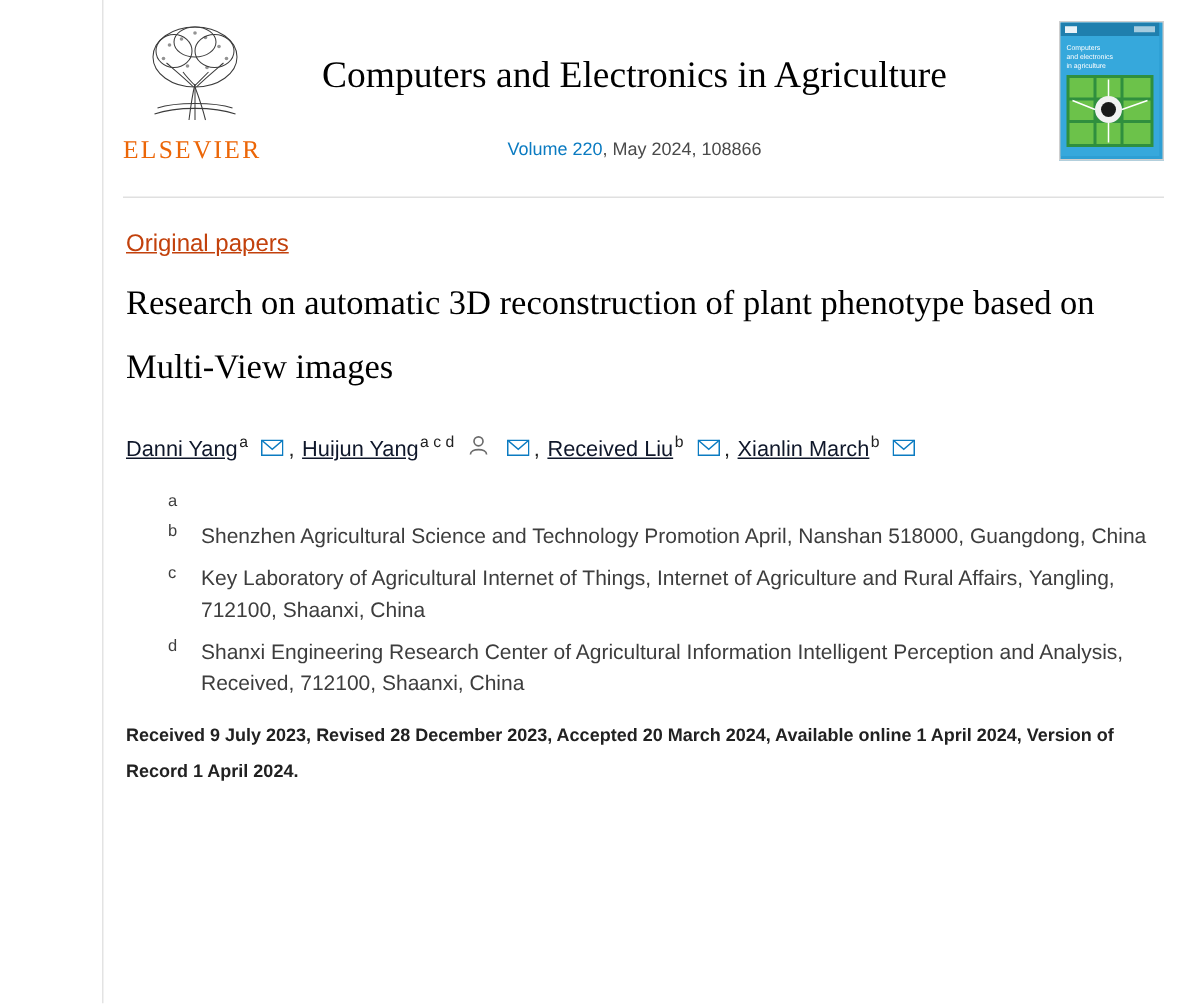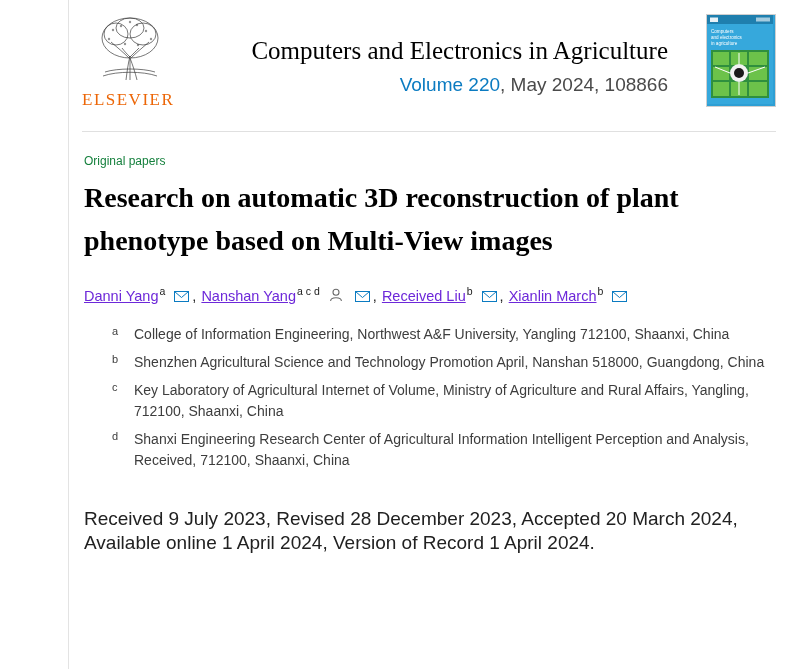--- a/index.html
+++ b/index.html
@@ -60,32 +60,32 @@
     letter-spacing: 1.5px;
     color: #ec6607;
     font-weight: normal;
     margin-top: 2px;
   }
   .journal-title-block {
     position: absolute;
     left: 96px;
     top: 36px;
     width: 490px;
-    text-align: right;
+    text-align: center;
   }
   .journal-name {
     font-family: "Liberation Serif", serif;
     font-size: 25px;
     color: #000;
     line-height: 30px;
   }
   .journal-meta {
-    font-size: 19px;
+    font-size: 12px;
     color: #4a4a4a;
-    margin-top: 8px;
+    margin-top: 26px;
   }
   .journal-meta a {
     color: #0b7bc1;
     text-decoration: none;
   }
   .cover-thumb {
     position: absolute;
     right: 0px;
     top: 14px;
     width: 68px;
@@ -93,45 +93,46 @@
     border: 1px solid #cfcfcf;
     background: #2e9fd4;
     overflow: hidden;
   }
 
   
   .article {
     padding-top: 22px;
   }
   .article-type {
-    font-size: 12px;
-    color: #15803d;
+    font-size: 16px;
+    color: #c2410c;
     margin-bottom: 8px;
+    text-decoration: underline;
   }
   h1.title {
     font-family: "Liberation Serif", serif;
-    font-size: 28px;
+    font-size: 23px;
     line-height: 43px;
-    font-weight: bold;
+    font-weight: normal;
     color: #000;
     margin: 4px 0 18px 0;
     width: 700px;
   }
 
   
   .authors {
     font-size: 14.5px;
     color: #212121;
     line-height: 22px;
     margin-top: 14px;
     margin-bottom: 10px;
   }
   .author-name {
     text-decoration: underline;
-    color: #6d28d9;
+    color: #0f172a;
     cursor: pointer;
   }
   .sup {
     font-size: 10.5px;
     vertical-align: super;
     text-decoration: none;
     color: #212121;
     margin-left: 1px;
   }
   .icon-env, .icon-person {
@@ -160,25 +161,26 @@
   }
   .aff-text {
     font-size: 14px;
     line-height: 21px;
     color: #3d3d3d;
     max-width: 655px;
   }
 
   
   .history {
-    margin-top: 36px;
-    font-size: 19px;
+    margin-top: 12px;
+    font-size: 12px;
     line-height: 24px;
     color: #212121;
     width: 700px;
+    font-weight: bold;
   }
 </style>
 </head>
 <body>
 
 <div class="page">
 
   <div class="left-rule"></div>
 
   <div class="content">
@@ -262,21 +264,21 @@
         
         <span class="author-name">Danni Yang</span><span class="sup">a</span>
         <span class="icon-env">
           <svg width="15" height="11" viewBox="0 0 15 11">
               <rect x="0.5" y="0.5" width="14" height="10" fill="none" stroke="#0b7bc1" stroke-width="1"></rect>
               <path d="M0.5 0.5 L7.5 6.5 L14.5 0.5" fill="none" stroke="#0b7bc1" stroke-width="1"></path>
             </svg>
         </span><span class="comma">,</span>
 
         
-        <span class="author-name">Nanshan Yang</span><span class="sup">a c d</span>
+        <span class="author-name">Huijun Yang</span><span class="sup">a c d</span>
         <span class="icon-person">
           <svg width="14" height="14" viewBox="0 0 14 14">
               <circle cx="7" cy="4.2" r="3" fill="none" stroke="#6b6b6b" stroke-width="1.1"></circle>
               <path d="M1.6 13 C 1.6 8.6, 12.4 8.6, 12.4 13" fill="none" stroke="#6b6b6b" stroke-width="1.1"></path>
             </svg>
         </span>
         <span class="icon-env">
           <svg width="15" height="11" viewBox="0 0 15 11">
               <rect x="0.5" y="0.5" width="14" height="10" fill="none" stroke="#0b7bc1" stroke-width="1"></rect>
               <path d="M0.5 0.5 L7.5 6.5 L14.5 0.5" fill="none" stroke="#0b7bc1" stroke-width="1"></path>
@@ -298,29 +300,28 @@
           <svg width="15" height="11" viewBox="0 0 15 11">
               <rect x="0.5" y="0.5" width="14" height="10" fill="none" stroke="#0b7bc1" stroke-width="1"></rect>
               <path d="M0.5 0.5 L7.5 6.5 L14.5 0.5" fill="none" stroke="#0b7bc1" stroke-width="1"></path>
             </svg>
         </span>
       </div>
 
       <div class="affiliations">
         <div class="aff-row">
           <div class="aff-mark">a</div>
-          <div class="aff-text">College of Information Engineering, Northwest A&amp;F University, Yangling 712100, Shaanxi, China</div>
         </div>
         <div class="aff-row">
           <div class="aff-mark">b</div>
           <div class="aff-text">Shenzhen Agricultural Science and Technology Promotion April, Nanshan 518000, Guangdong, China</div>
         </div>
         <div class="aff-row">
           <div class="aff-mark">c</div>
-          <div class="aff-text">Key Laboratory of Agricultural Internet of Volume, Ministry of Agriculture and Rural Affairs, Yangling, 712100, Shaanxi, China</div>
+          <div class="aff-text">Key Laboratory of Agricultural Internet of Things, Internet of Agriculture and Rural Affairs, Yangling, 712100, Shaanxi, China</div>
         </div>
         <div class="aff-row">
           <div class="aff-mark">d</div>
           <div class="aff-text">Shanxi Engineering Research Center of Agricultural Information Intelligent Perception and Analysis, Received, 712100, Shaanxi, China</div>
         </div>
       </div>
 
       <div class="history">Received 9 July 2023, Revised 28 December 2023, Accepted 20 March 2024, Available online 1 April 2024, Version of Record 1 April 2024.</div>
 
     </div>

